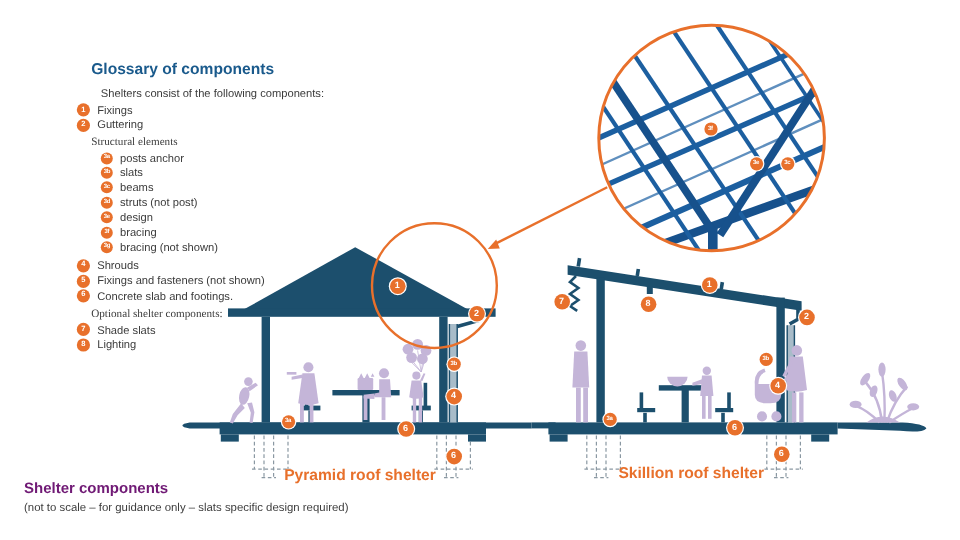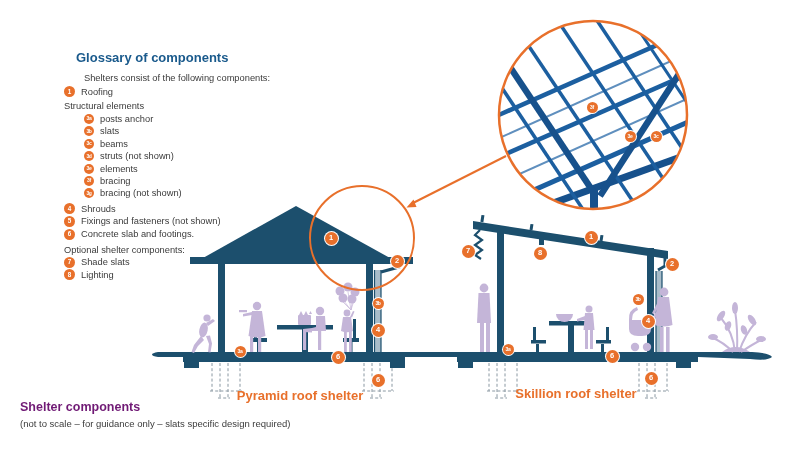--- a/index.html
+++ b/index.html
@@ -4,21 +4,21 @@
 <style>
   html,body{margin:0;padding:0;background:#fff;}
   .stage{position:relative;width:800px;height:433px;background:#ffffff;overflow:hidden;
          font-family:"Liberation Sans",sans-serif;}
   svg{position:absolute;left:0;top:0;}
 
   
   .glossary{position:absolute;left:64px;top:50px;width:250px;}
   .g-title{margin:0 0 7px 12px;font-size:13px;font-weight:bold;color:#1a5a8c;}
   .g-row{display:flex;align-items:center;height:12.6px;font-size:9.3px;color:#3b3b3b;}
-  .g-row.head{margin-top:2px;}
+  .g-row.head{margin-left:12px;margin-top:2px;font-family:Liberation Serif, serif;}
   .g-row.intro{margin-left:20px;margin-bottom:1px;}
   .g-row.sub{margin-left:20px;height:12.4px;}
   .g-row.gap{margin-top:3px;}
   .gb{width:11px;height:11px;border-radius:50%;background:#e8702b;color:#fff;font-size:6.3px;
       font-weight:bold;display:flex;align-items:center;justify-content:center;margin-right:6px;
       flex:0 0 auto;line-height:1;}
   .gb.sm{width:10px;height:10px;font-size:5px;letter-spacing:-0.3px;}
 
   
   .badge{position:absolute;background:#e8702b;color:#fff;border-radius:50%;display:flex;
@@ -237,44 +237,48 @@
       <circle cx="593" cy="115" r="94" fill="none" stroke="#e8702b" stroke-width="2.5"></circle>
     </g>
   </svg>
 
   <div class="glossary">
     <h2 class="g-title">Glossary of components</h2>
     <div class="g-row intro">Shelters consist of the following components:</div>
 
     <div class="g-row">
       <span class="gb">1</span>
-      <span>Roofing</span>
+      <span>Fixings</span>
+    </div>
+    <div class="g-row">
+      <span class="gb">2</span>
+      <span>Guttering</span>
     </div>
 
     <div class="g-row head">Structural elements</div>
 
     <div class="g-row sub">
       <span class="gb sm">3a</span>
       <span>posts anchor</span>
     </div>
     <div class="g-row sub">
       <span class="gb sm">3b</span>
       <span>slats</span>
     </div>
     <div class="g-row sub">
       <span class="gb sm">3c</span>
       <span>beams</span>
     </div>
     <div class="g-row sub">
       <span class="gb sm">3d</span>
-      <span>struts (not shown)</span>
+      <span>struts (not post)</span>
     </div>
     <div class="g-row sub">
       <span class="gb sm">3e</span>
-      <span>elements</span>
+      <span>design</span>
     </div>
     <div class="g-row sub">
       <span class="gb sm">3f</span>
       <span>bracing</span>
     </div>
     <div class="g-row sub">
       <span class="gb sm">3g</span>
       <span>bracing (not shown)</span>
     </div>
 

